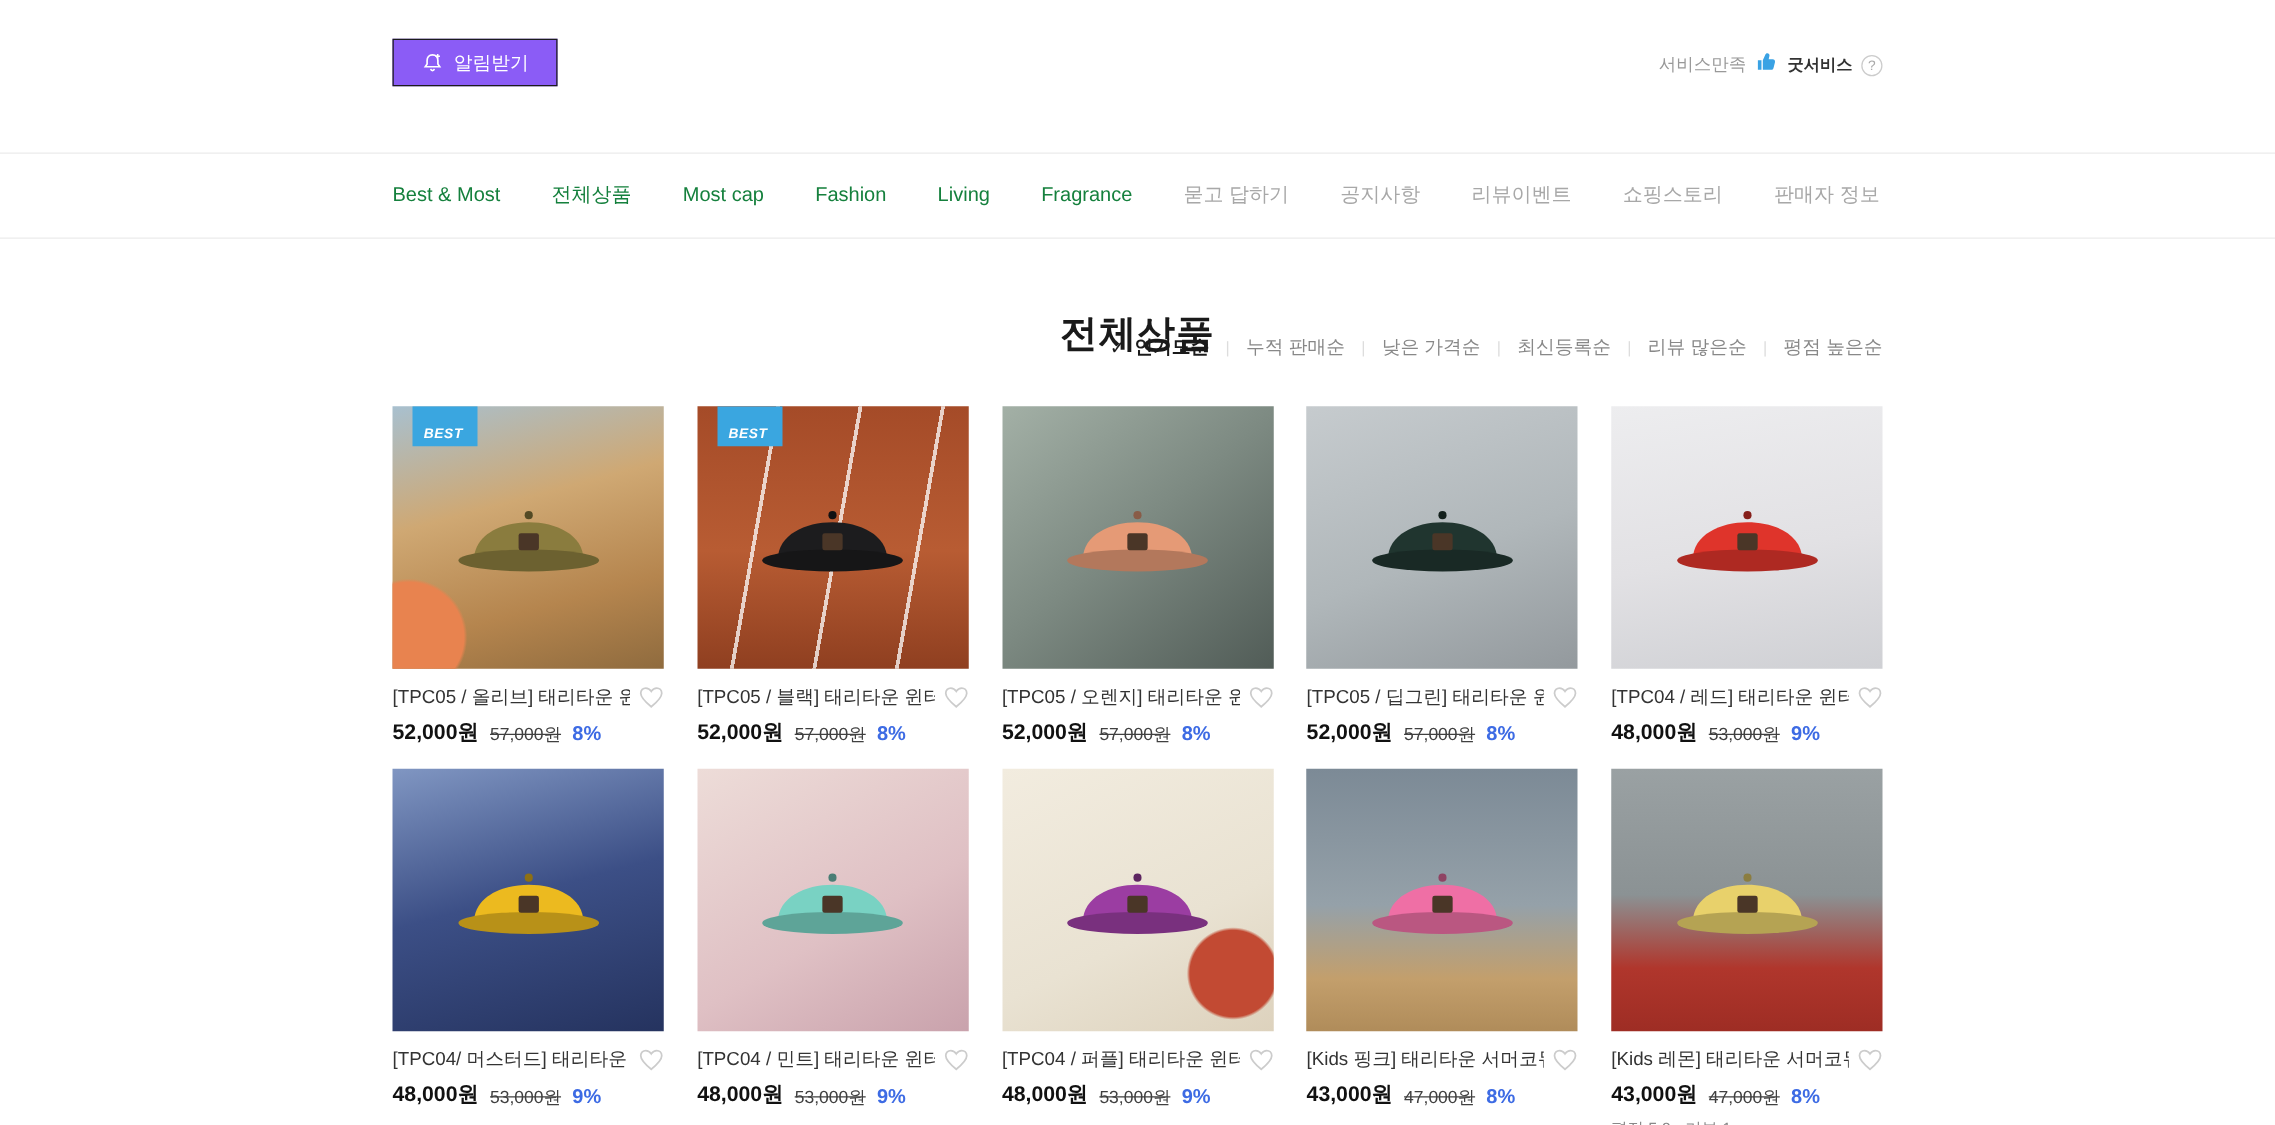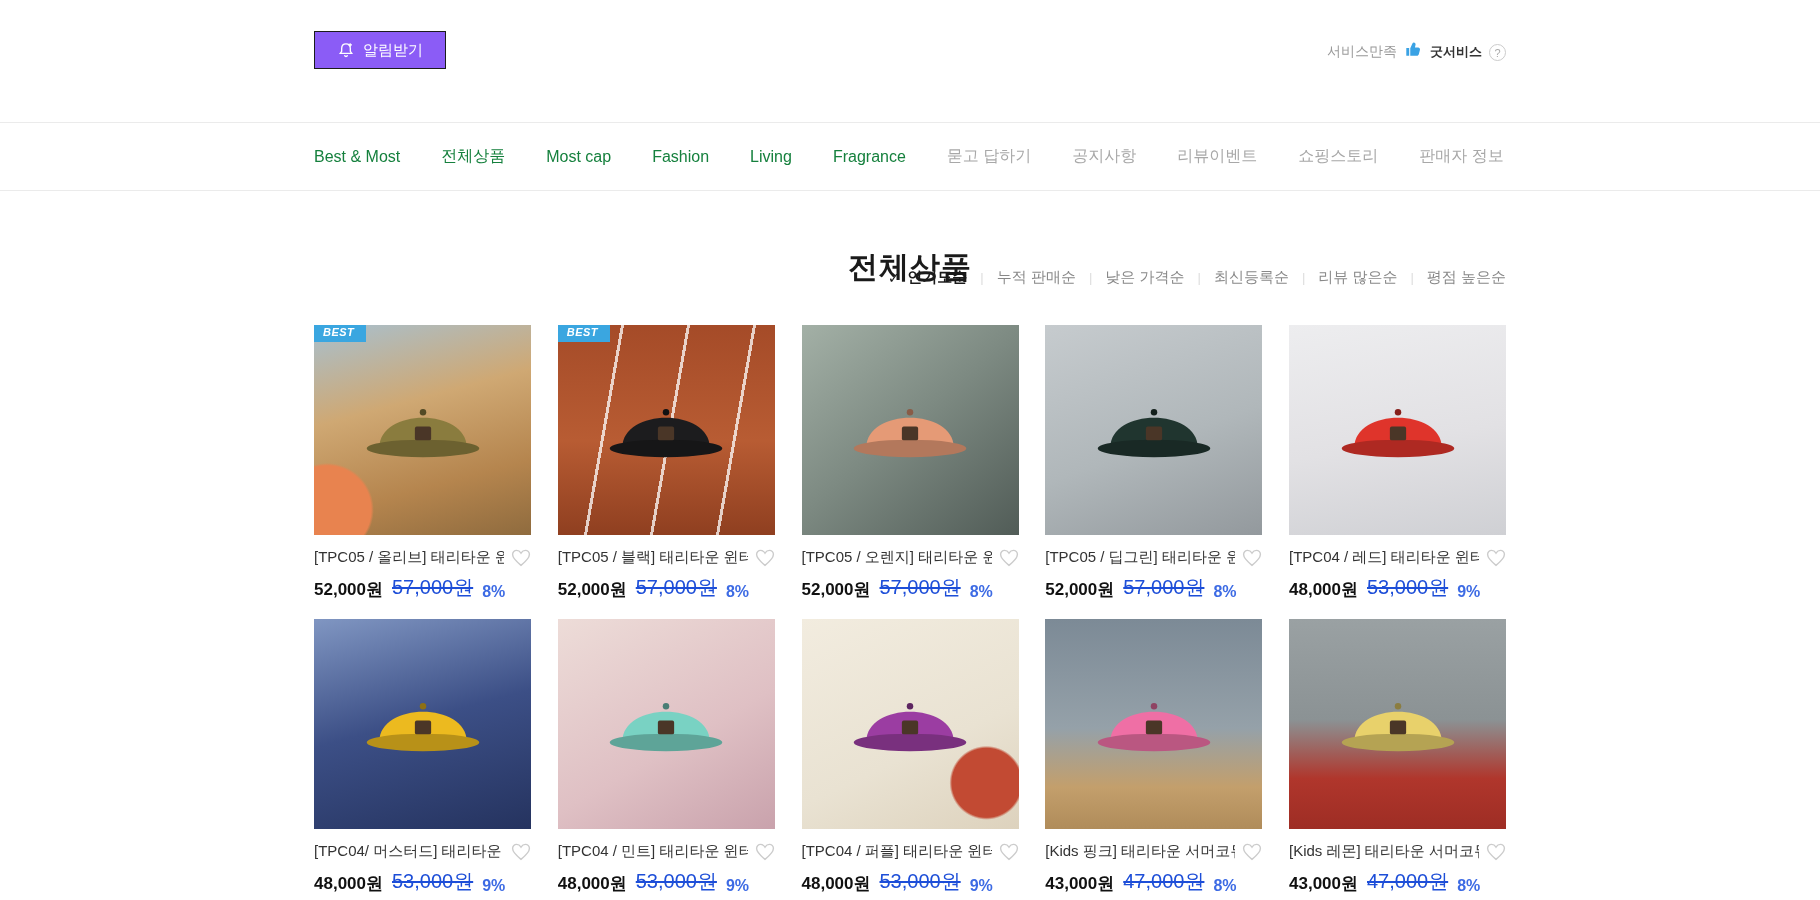--- a/index.html
+++ b/index.html
@@ -64,34 +64,34 @@
   
   .grid {
     margin-top:34px;
     display:grid; grid-template-columns:repeat(5,217px);
     column-gap:26.75px; row-gap:18px;
   }
   .card { width:217px; cursor:pointer; }
   .thumb { width:217px; height:210px; position:relative; overflow:hidden; background:#eee; }
   .thumb svg.cap { position:absolute; left:50%; top:52%; transform:translate(-50%,-50%); }
   .badge {
-    position:absolute; top:0; left:0; background:#3aa6e0; color:#fff;
+    position:absolute; top:0; left:16px; background:#3aa6e0; color:#fff;
     font-size:11px; font-style:italic; font-weight:700; letter-spacing:.5px;
-    padding:1px 12px 4px 9px;
+    padding:16px 12px 4px 9px;
   }
   .name-row {
     margin-top:13px; display:flex; justify-content:space-between; align-items:center; gap:6px;
   }
   .pname {
     font-size:15px; color:#333; white-space:nowrap; overflow:hidden; max-width:190px;
   }
   .heart { flex:0 0 auto; cursor:pointer; }
   .price-row { margin-top:7px; display:flex; align-items:flex-end; gap:9px; }
   .price { font-size:17px; font-weight:700; color:#111; }
-  .orig  { font-size:20px; color:#1d4ed8; text-decoration:line-through; }
+  .orig  { font-size:14px; color:#404040; text-decoration:line-through; }
   .disc  { font-size:16px; font-weight:700; color:#3d6be4; }
   .rating { margin-top:7px; font-size:13px; color:#888; display:none; }
 </style>
 </head>
 <body>
 
 <header>
   <div class="container" style="height:100%">
     <button class="notify-btn">
       <span>

